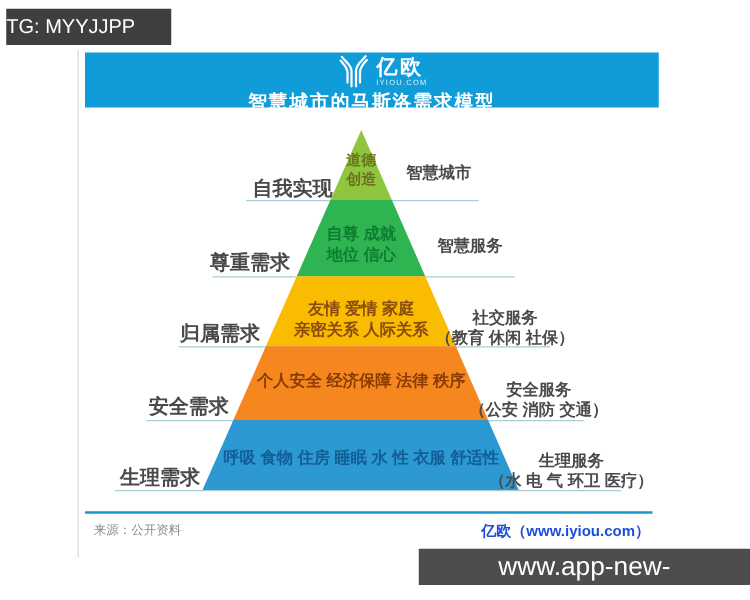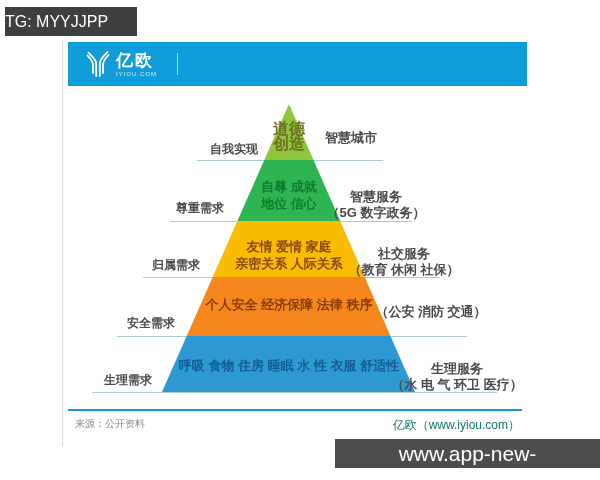--- a/index.html
+++ b/index.html
@@ -2,36 +2,36 @@
 <html><head>
 <meta charset="utf-8">
 <style>
   html,body{margin:0;padding:0;background:#fff;}
   .stage{position:relative;width:600px;height:480px;background:#fff;overflow:hidden;
          font-family:"Liberation Sans","DejaVu Sans",sans-serif;}
   .abs{position:absolute;}
   .tg-bar{left:5px;top:7px;width:132px;height:29px;line-height:29px;
           box-sizing:border-box;color:#fff;font-size:16px;}
   .card-edge{left:62px;top:40px;width:1px;height:406px;background:#d9d9d9;}
-  .header{left:68px;top:42px;width:459px;height:44px;display:flex;align-items:center;color:#fff;}
+  .header{left:68px;top:42px;width:459px;height:44px;display:flex;align-items:center;color:#fff;flex-direction:column;}
   .logo-wrap{display:flex;align-items:center;margin-left:16px;}
   .logo-txt{display:flex;flex-direction:column;margin-left:4px;line-height:1;}
   .logo-name{font-size:17px;font-weight:bold;letter-spacing:2px;}
   .logo-sub{font-size:6px;letter-spacing:1px;margin-top:2px;opacity:.85;}
   .hdr-divider{width:1px;height:22px;background:rgba(255,255,255,.65);margin:0 16px 0 20px;}
   .hdr-title{font-size:15px;font-weight:bold;letter-spacing:1.5px;}
   .pyr-label{transform:translateX(-50%);text-align:center;font-weight:bold;white-space:nowrap;}
-  .need-label{transform:translateX(-50%);font-size:12px;font-weight:600;color:#4a4a4a;white-space:nowrap;}
+  .need-label{transform:translateX(-50%);font-size:16px;font-weight:600;color:#4a4a4a;white-space:nowrap;}
   .svc-label{transform:translateX(-50%);text-align:center;font-size:13px;font-weight:600;
              color:#4a4a4a;line-height:16px;white-space:nowrap;}
-  .l1{font-size:16px;line-height:15px;}
+  .l1{font-size:12px;line-height:15px;}
   .l2,.l3,.l4,.l5{font-size:13px;line-height:17px;}
   .footer-line{left:68px;top:409px;width:454px;height:2px;}
   .footer-src{left:75px;top:417px;font-size:10px;color:#8a8a8a;}
-  .footer-credit{right:80px;top:417px;font-size:12px;color:#0f766e;}
+  .footer-credit{right:80px;top:417px;font-size:12px;color:#1d4ed8;font-weight:bold;}
   .bottom-bar{left:335px;top:439px;width:265px;height:29px;line-height:29px;
               text-align:center;color:#fff;font-size:21px;}
 </style>
 </head>
 <body>
 
 <div class="stage">
 
   <div class="abs tg-bar" style="background: rgb(63, 63, 63);">TG: MYYJJPP</div>
 
@@ -46,20 +46,21 @@
           <path d="M9 24 V16 C9 12 6.5 10 3.5 6.5"></path>
           <path d="M19 24 V16 C19 11.5 21.5 9.5 24.5 6"></path>
         </g>
       </svg>
       <div class="logo-txt">
         <span class="logo-name">亿欧</span>
         <span class="logo-sub">IYIOU.COM</span>
       </div>
     </div>
     <div class="hdr-divider"></div>
+    <div class="hdr-title">智慧城市的马斯洛需求模型</div>
   </div>
 
   <svg class="abs" style="left:0;top:0;" width="600" height="480" viewBox="0 0 600 480">
     <line x1="197" y1="160.5" x2="383" y2="160.5" stroke-width="1" stroke="#aacdd6"></line>
     <line x1="170" y1="221.5" x2="412" y2="221.5" stroke-width="1" stroke="#aacdd6"></line>
     <line x1="143" y1="277.5" x2="440" y2="277.5" stroke-width="1" stroke="#aacdd6"></line>
     <line x1="117" y1="336.5" x2="467" y2="336.5" stroke-width="1" stroke="#aacdd6"></line>
     <line x1="92" y1="392.5" x2="497" y2="392.5" stroke-width="1" stroke="#aacdd6"></line>
     <polygon points="289,104 313.5,160 264.3,160" fill="#8fc63e"></polygon>
     <polygon points="264.3,160 313.5,160 340.2,221 237.4,221" fill="#2eb451"></polygon>
@@ -91,27 +92,27 @@
   <div class="abs need-label" style="left:200px;top:200px;">尊重需求</div>
   <div class="abs need-label" style="left:176px;top:257px;">归属需求</div>
   <div class="abs need-label" style="left:151px;top:315px;">安全需求</div>
   <div class="abs need-label" style="left:128px;top:372px;">生理需求</div>
 
   <div class="abs svc-label" style="left:351px;top:130px;">
     <div>智慧城市</div>
   </div>
   <div class="abs svc-label" style="left:376px;top:189px;">
     <div>智慧服务</div>
-    <div>（5G 数字政务）</div>
   </div>
   <div class="abs svc-label" style="left:404px;top:246px;">
     <div>社交服务</div>
     <div>（教育 休闲 社保）</div>
   </div>
   <div class="abs svc-label" style="left:431px;top:304px;">
+    <div>安全服务</div>
     <div>（公安 消防 交通）</div>
   </div>
   <div class="abs svc-label" style="left:457px;top:361px;">
     <div>生理服务</div>
     <div>（水 电 气 环卫 医疗）</div>
   </div>
 
   <div class="abs footer-line" style="background: rgb(26, 151, 207);"></div>
   <div class="abs footer-src">来源：公开资料</div>
   <div class="abs footer-credit">亿欧（www.iyiou.com）</div>

